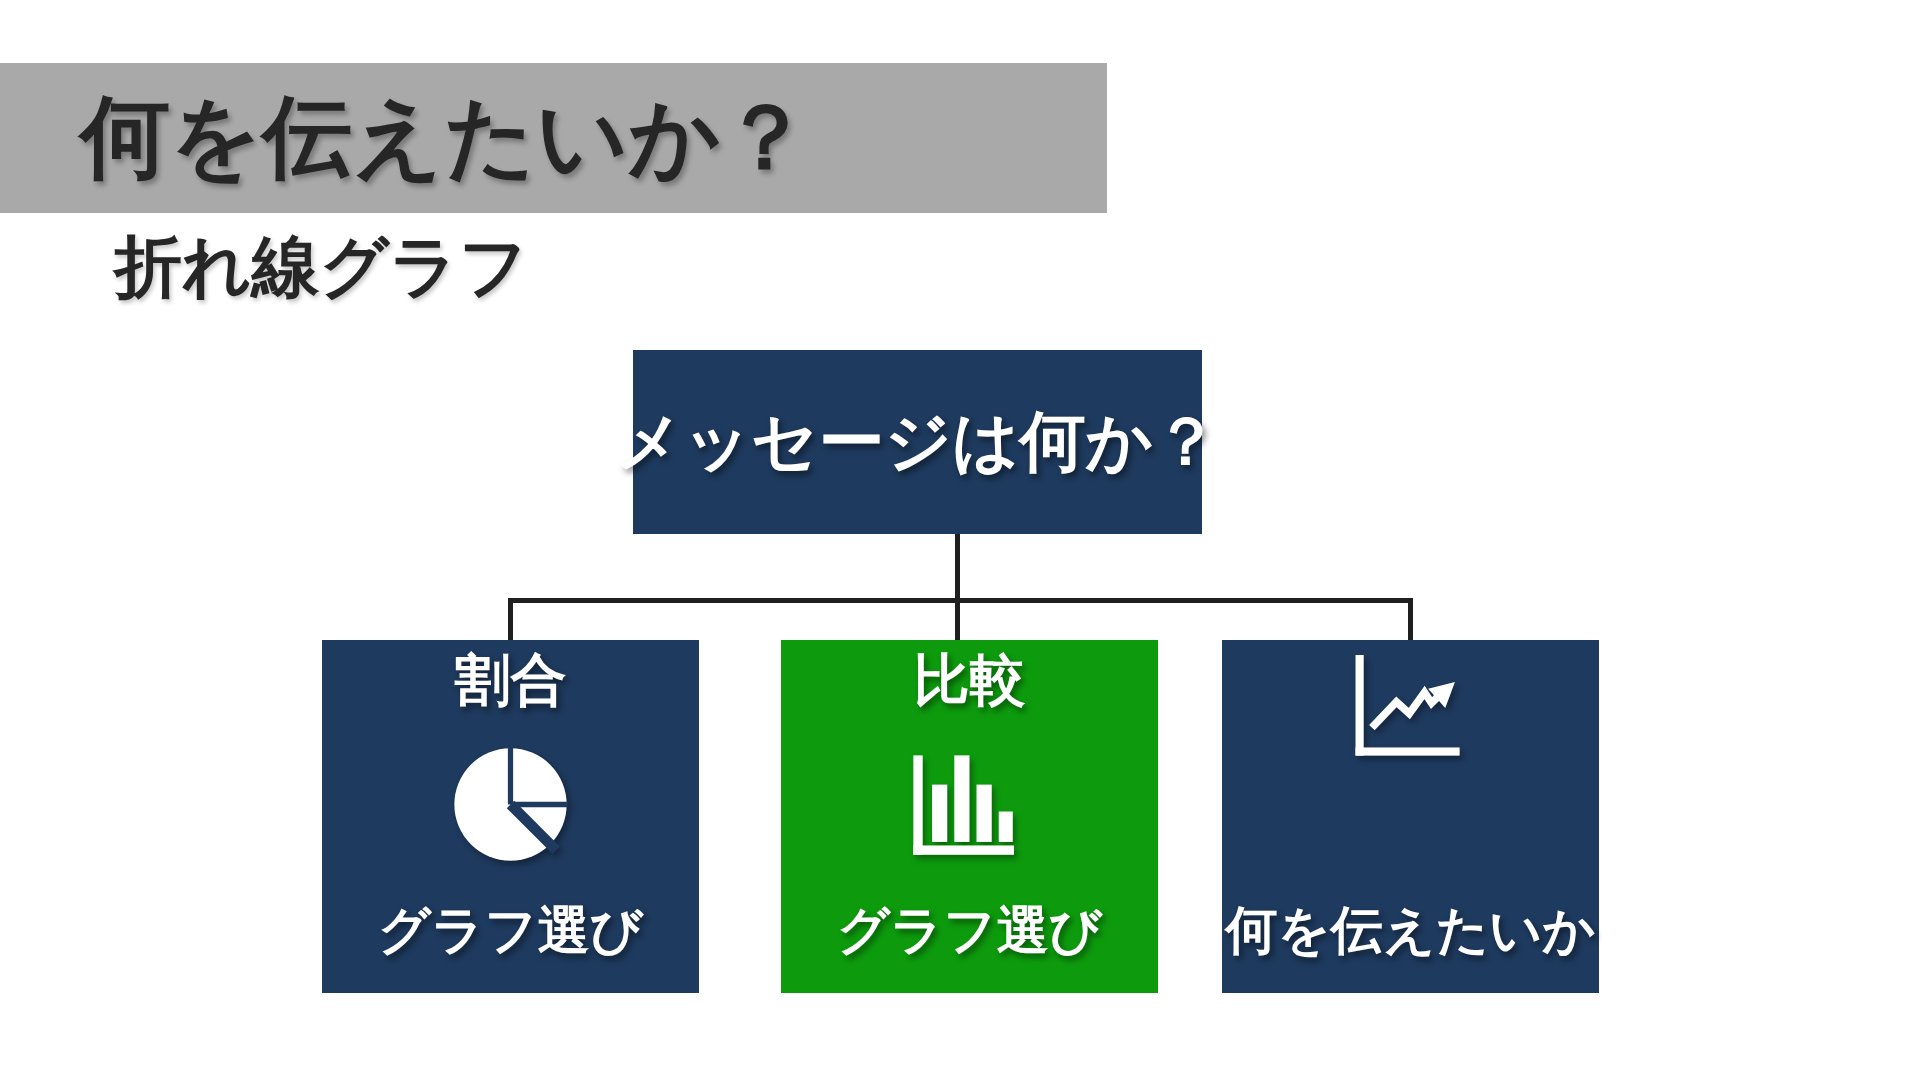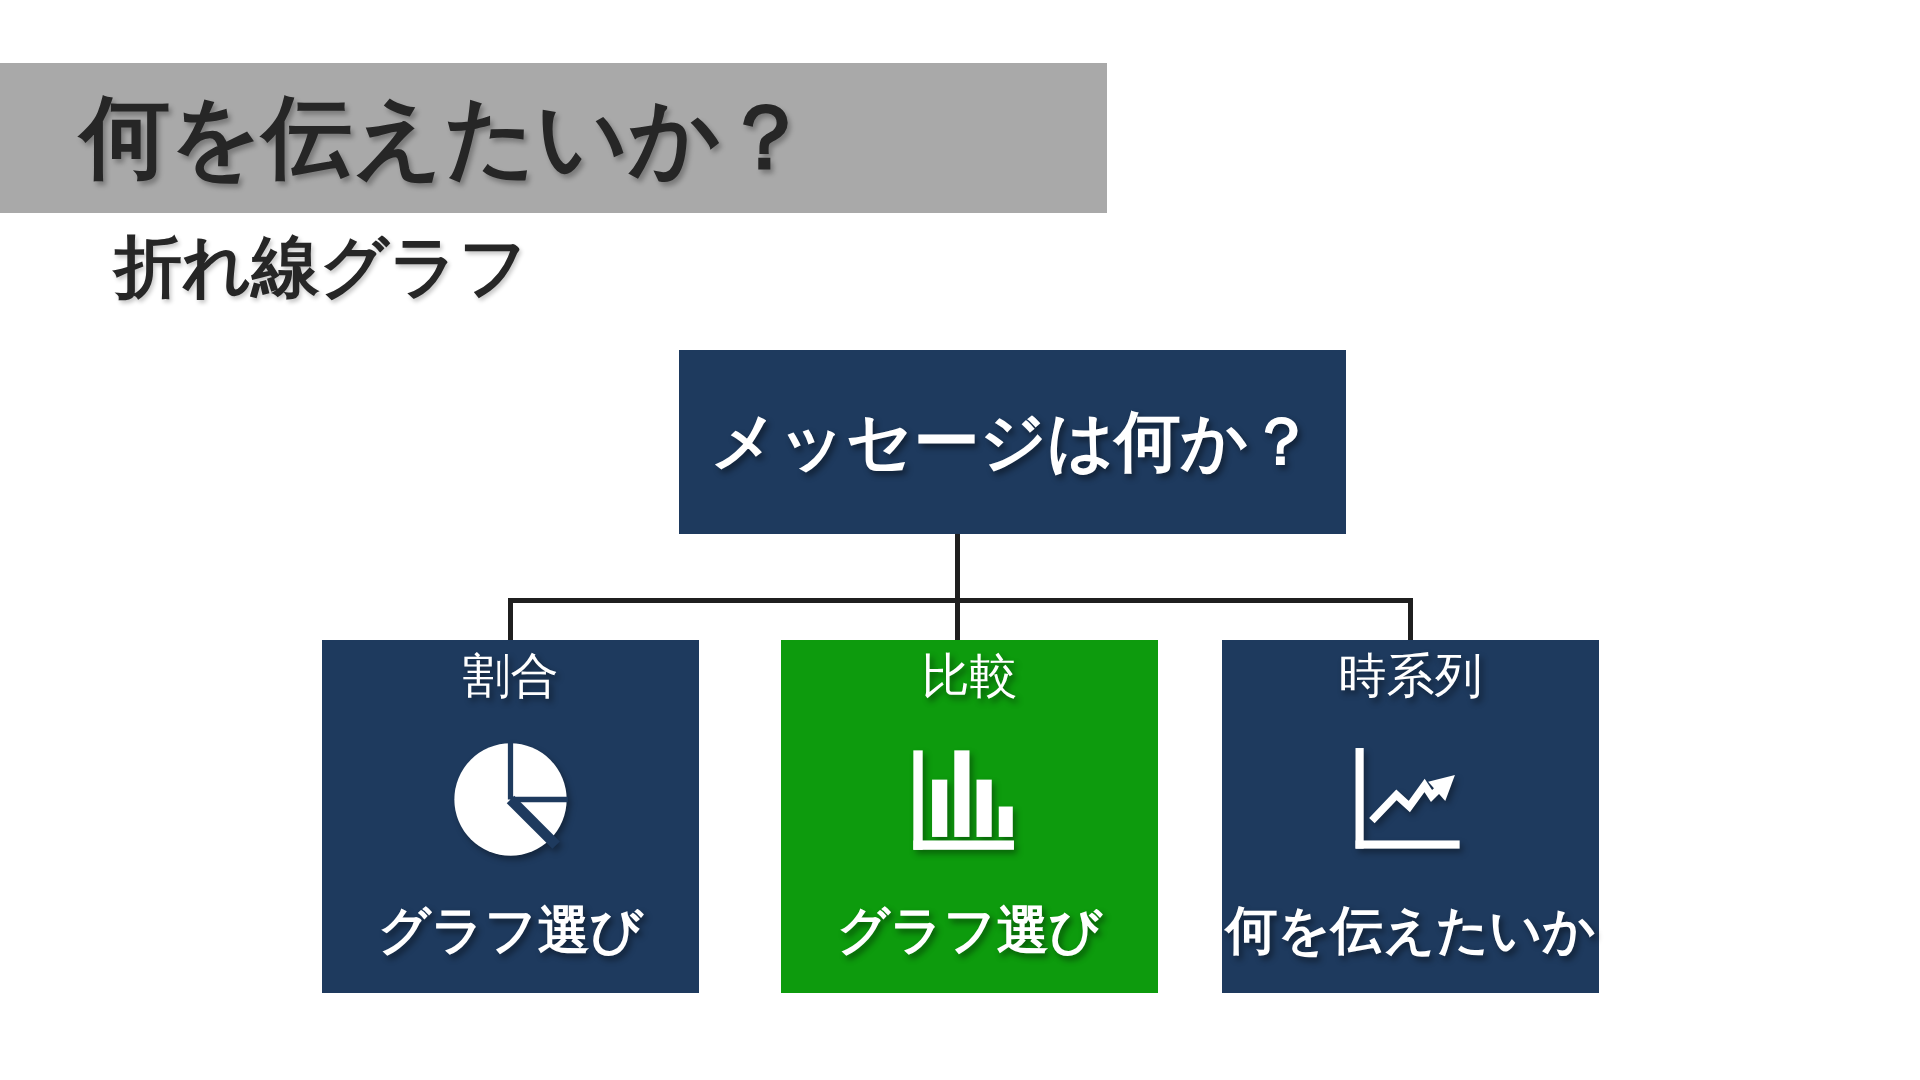--- a/index.html
+++ b/index.html
@@ -34,23 +34,23 @@
   }
   .slide-subtitle{
     position:absolute;left:114px;top:222px;
     font-size:68px;font-weight:bold;color:var(--title-text);
     white-space:nowrap;
     text-shadow:2px 3px 4px rgba(0,0,0,0.22);
   }
 
   
   .root-node{
-    position:absolute;left:633px;top:350px;width:667px;height:184px;
+    position:absolute;left:633px;top:350px;width:569px;height:184px;
     background:var(--node-bg);
-    display:flex;align-items:center;justify-content:center;margin-left:46px;
+    display:flex;align-items:center;justify-content:center;
   }
   .root-node-label{
     font-size:66px;font-weight:bold;color:var(--node-text);
     white-space:nowrap;
     text-shadow:3px 4px 6px rgba(0,0,0,0.45);
   }
 
   
   .connector{position:absolute;background:var(--connector);}
   .connector-trunk{left:955px;top:534px;width:5px;height:106px;}
@@ -64,21 +64,21 @@
     background:var(--node-bg);
     display:flex;flex-direction:column;align-items:center;
     justify-content:space-between;
     padding:8px 0 34px 0;
   }
   .child-node.highlighted{background:var(--highlight-bg);}
   .child-node.pos-1{left:322px;}
   .child-node.pos-2{left:781px;gap:28px;}
   .child-node.pos-3{left:1222px;}
   .node-label{
-    font-size:48px;font-weight:normal;color:var(--node-text);
+    font-size:56px;font-weight:bold;color:var(--node-text);
     white-space:nowrap;line-height:1.15;
     text-shadow:3px 4px 6px rgba(0,0,0,0.45);
   }
   .chart-type-label{
     font-size:52px;font-weight:bold;color:var(--node-text);
     white-space:nowrap;line-height:1.1;
     text-shadow:3px 4px 6px rgba(0,0,0,0.45);
   }
   .node-icon{width:117px;height:117px;display:block;margin-bottom:6px;
     filter:drop-shadow(3px 4px 3px rgba(0,0,0,0.35));}
@@ -123,21 +123,20 @@
       <rect class="icon-fill" x="2" y="85" width="86" height="8"></rect>
       <rect class="icon-fill" x="18" y="33" width="13" height="49"></rect>
       <rect class="icon-fill" x="37" y="8" width="13" height="74"></rect>
       <rect class="icon-fill" x="56" y="33" width="13" height="49"></rect>
       <rect class="icon-fill" x="75" y="56" width="12" height="26"></rect>
     </svg>
     <span class="chart-type-label">グラフ選び</span>
   </div>
 
   <div class="child-node pos-3">
-    <span class="node-label">時系列</span>
     <svg class="node-icon" viewBox="0 0 100 100" aria-hidden="true">
       <rect class="icon-fill" x="3" y="6" width="7" height="86"></rect>
       <rect class="icon-fill" x="3" y="85" width="89" height="7"></rect>
       <polyline class="icon-stroke" points="17,68 38,46 49,56 62,38 68,47 74,41" stroke-width="6.5"></polyline>
       <polygon class="icon-fill" points="88,29 79.7,51.2 65.1,34.8"></polygon>
     </svg>
     <span class="chart-type-label">何を伝えたいか</span>
   </div>
 
 </div>

